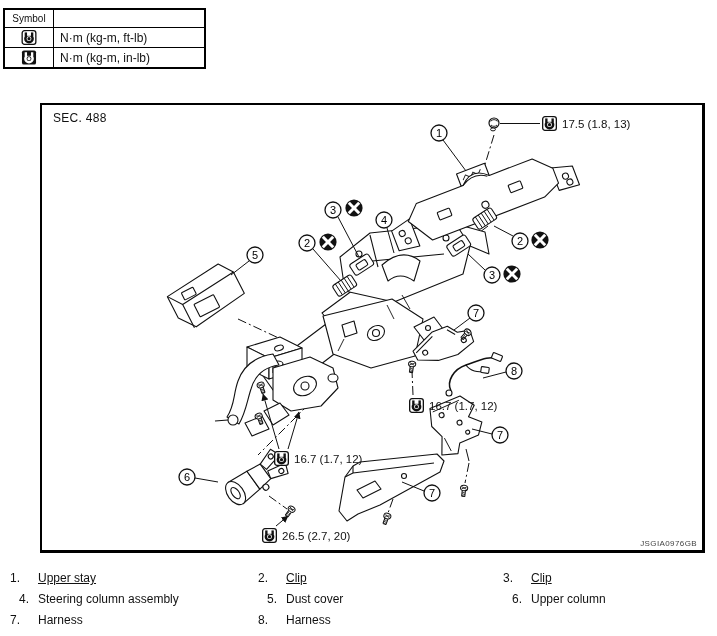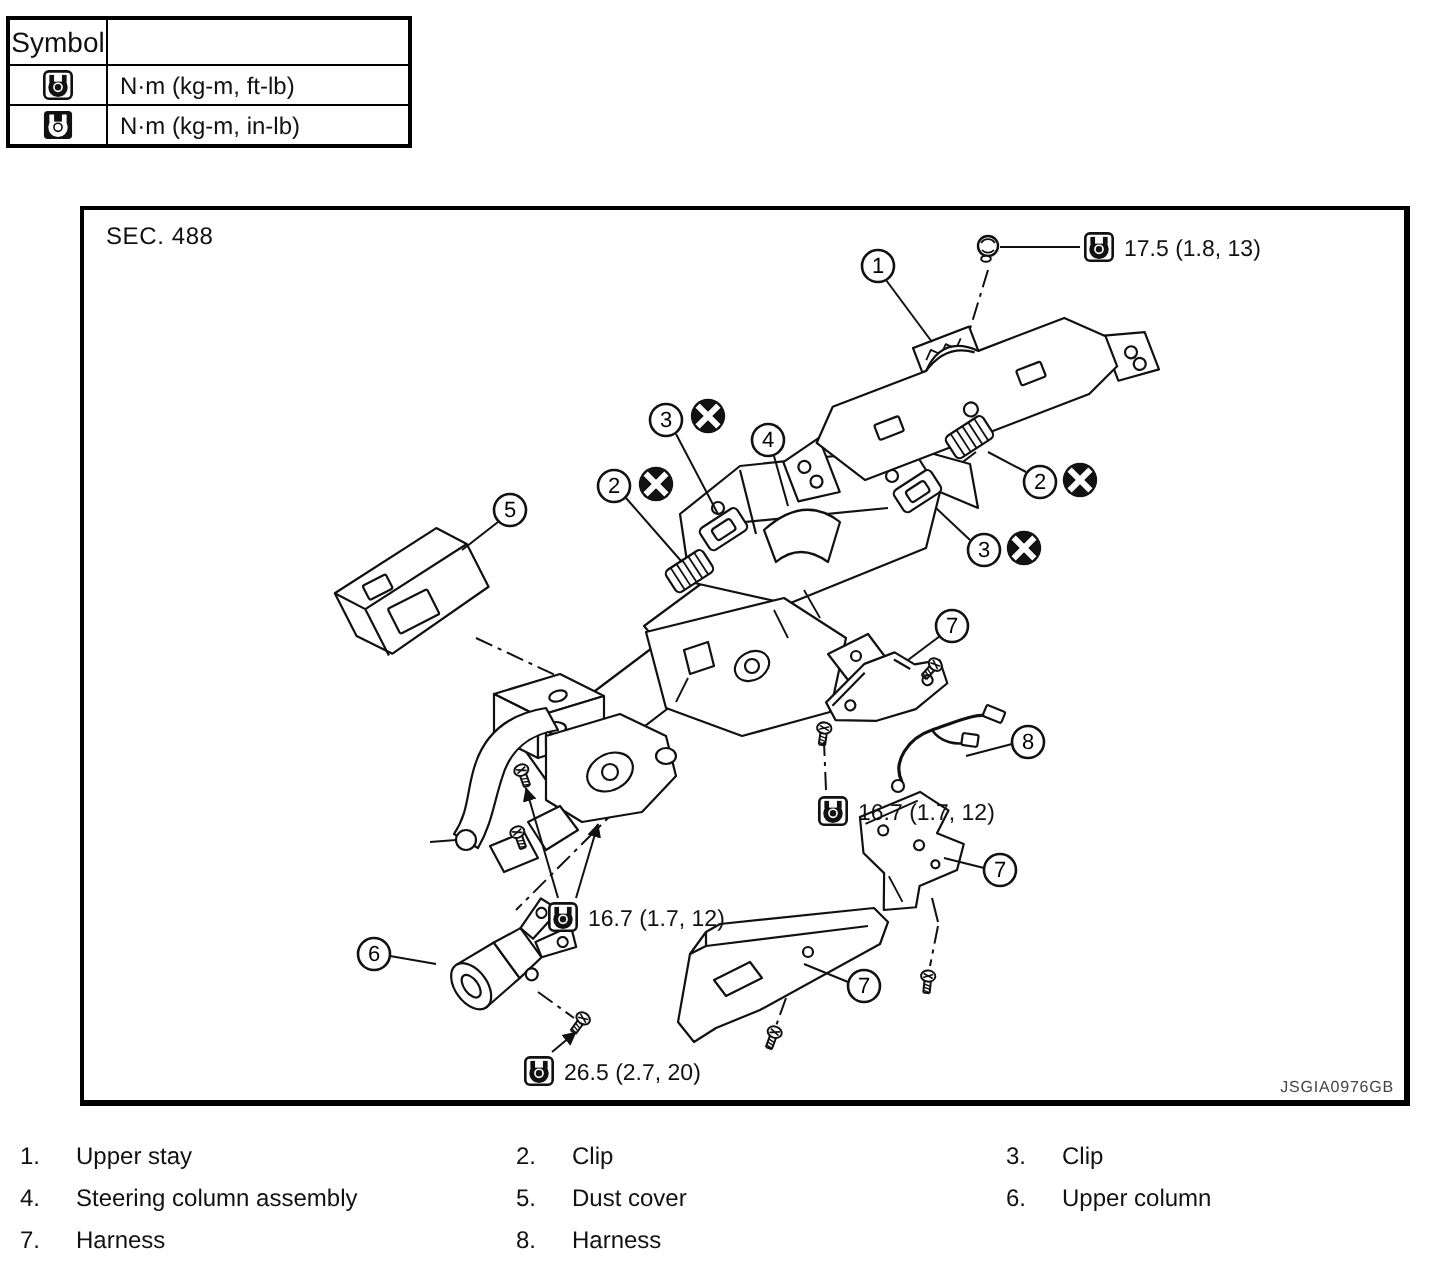--- a/index.html
+++ b/index.html
@@ -5,33 +5,33 @@
   html,body{margin:0;padding:0;background:#fff;}
   body{font-family:"Liberation Sans","DejaVu Sans",sans-serif;color:#111;}
   #page{position:relative;width:717px;height:636px;background:#fff;overflow:hidden;}
 
   
   .legend{position:absolute;left:3px;top:8px;width:199px;border:2px solid #000;background:#fff;}
   .legend .row{display:flex;align-items:stretch;}
   .legend .row + .row{border-top:1px solid #000;}
   .cell-sym{width:48px;min-width:48px;border-right:1px solid #000;display:flex;align-items:center;justify-content:center;padding:2px 0;}
   .cell-desc{flex:1;display:flex;align-items:center;padding:2px 6px;font-size:12px;white-space:nowrap;}
-  .legend .hdr .cell-sym,.legend .hdr .cell-desc{justify-content:center;font-size:14px;padding:3px 0;}
+  .legend .hdr .cell-sym,.legend .hdr .cell-desc{justify-content:center;font-size:10px;padding:3px 0;}
 
   
   .diagram{position:absolute;left:40px;top:103px;width:660px;height:445px;background:#fff;
            border:2px solid #000;border-right-width:3px;border-bottom-width:3px;}
   .sec-label{position:absolute;left:11px;top:6px;font-size:12px;font-weight:normal;letter-spacing:.3px;}
   .fig-code{position:absolute;right:5px;bottom:2px;font-size:8px;color:#444;letter-spacing:.4px;}
   .diagram svg{display:block;width:660px;height:445px;}
 
   
   .pl-item{position:absolute;font-size:12px;white-space:nowrap;}
   .pl-num{display:inline-block;width:28px;}
-  .r1{top:571px;} .r2{top:592px;} .r3{top:613px;}
+  .r1{top:571px;text-decoration:underline;} .r2{top:592px;text-align:center;} .r3{top:613px;}
   .c1{left:10px;} .c2{left:258px;} .c3{left:503px;}
 </style>
 </head>
 <body>
 
 <svg width="0" height="0" style="position:absolute" aria-hidden="true">
   <defs>
     <symbol id="sym-ftlb" viewBox="0 0 16 16">
       <rect x="0.7" y="0.7" width="14.6" height="14.6" rx="2.5" fill="#fff" stroke="#111" stroke-width="1.4"></rect>
       <circle cx="8" cy="9.2" r="3.9" fill="none" stroke="#111" stroke-width="2.6"></circle>

